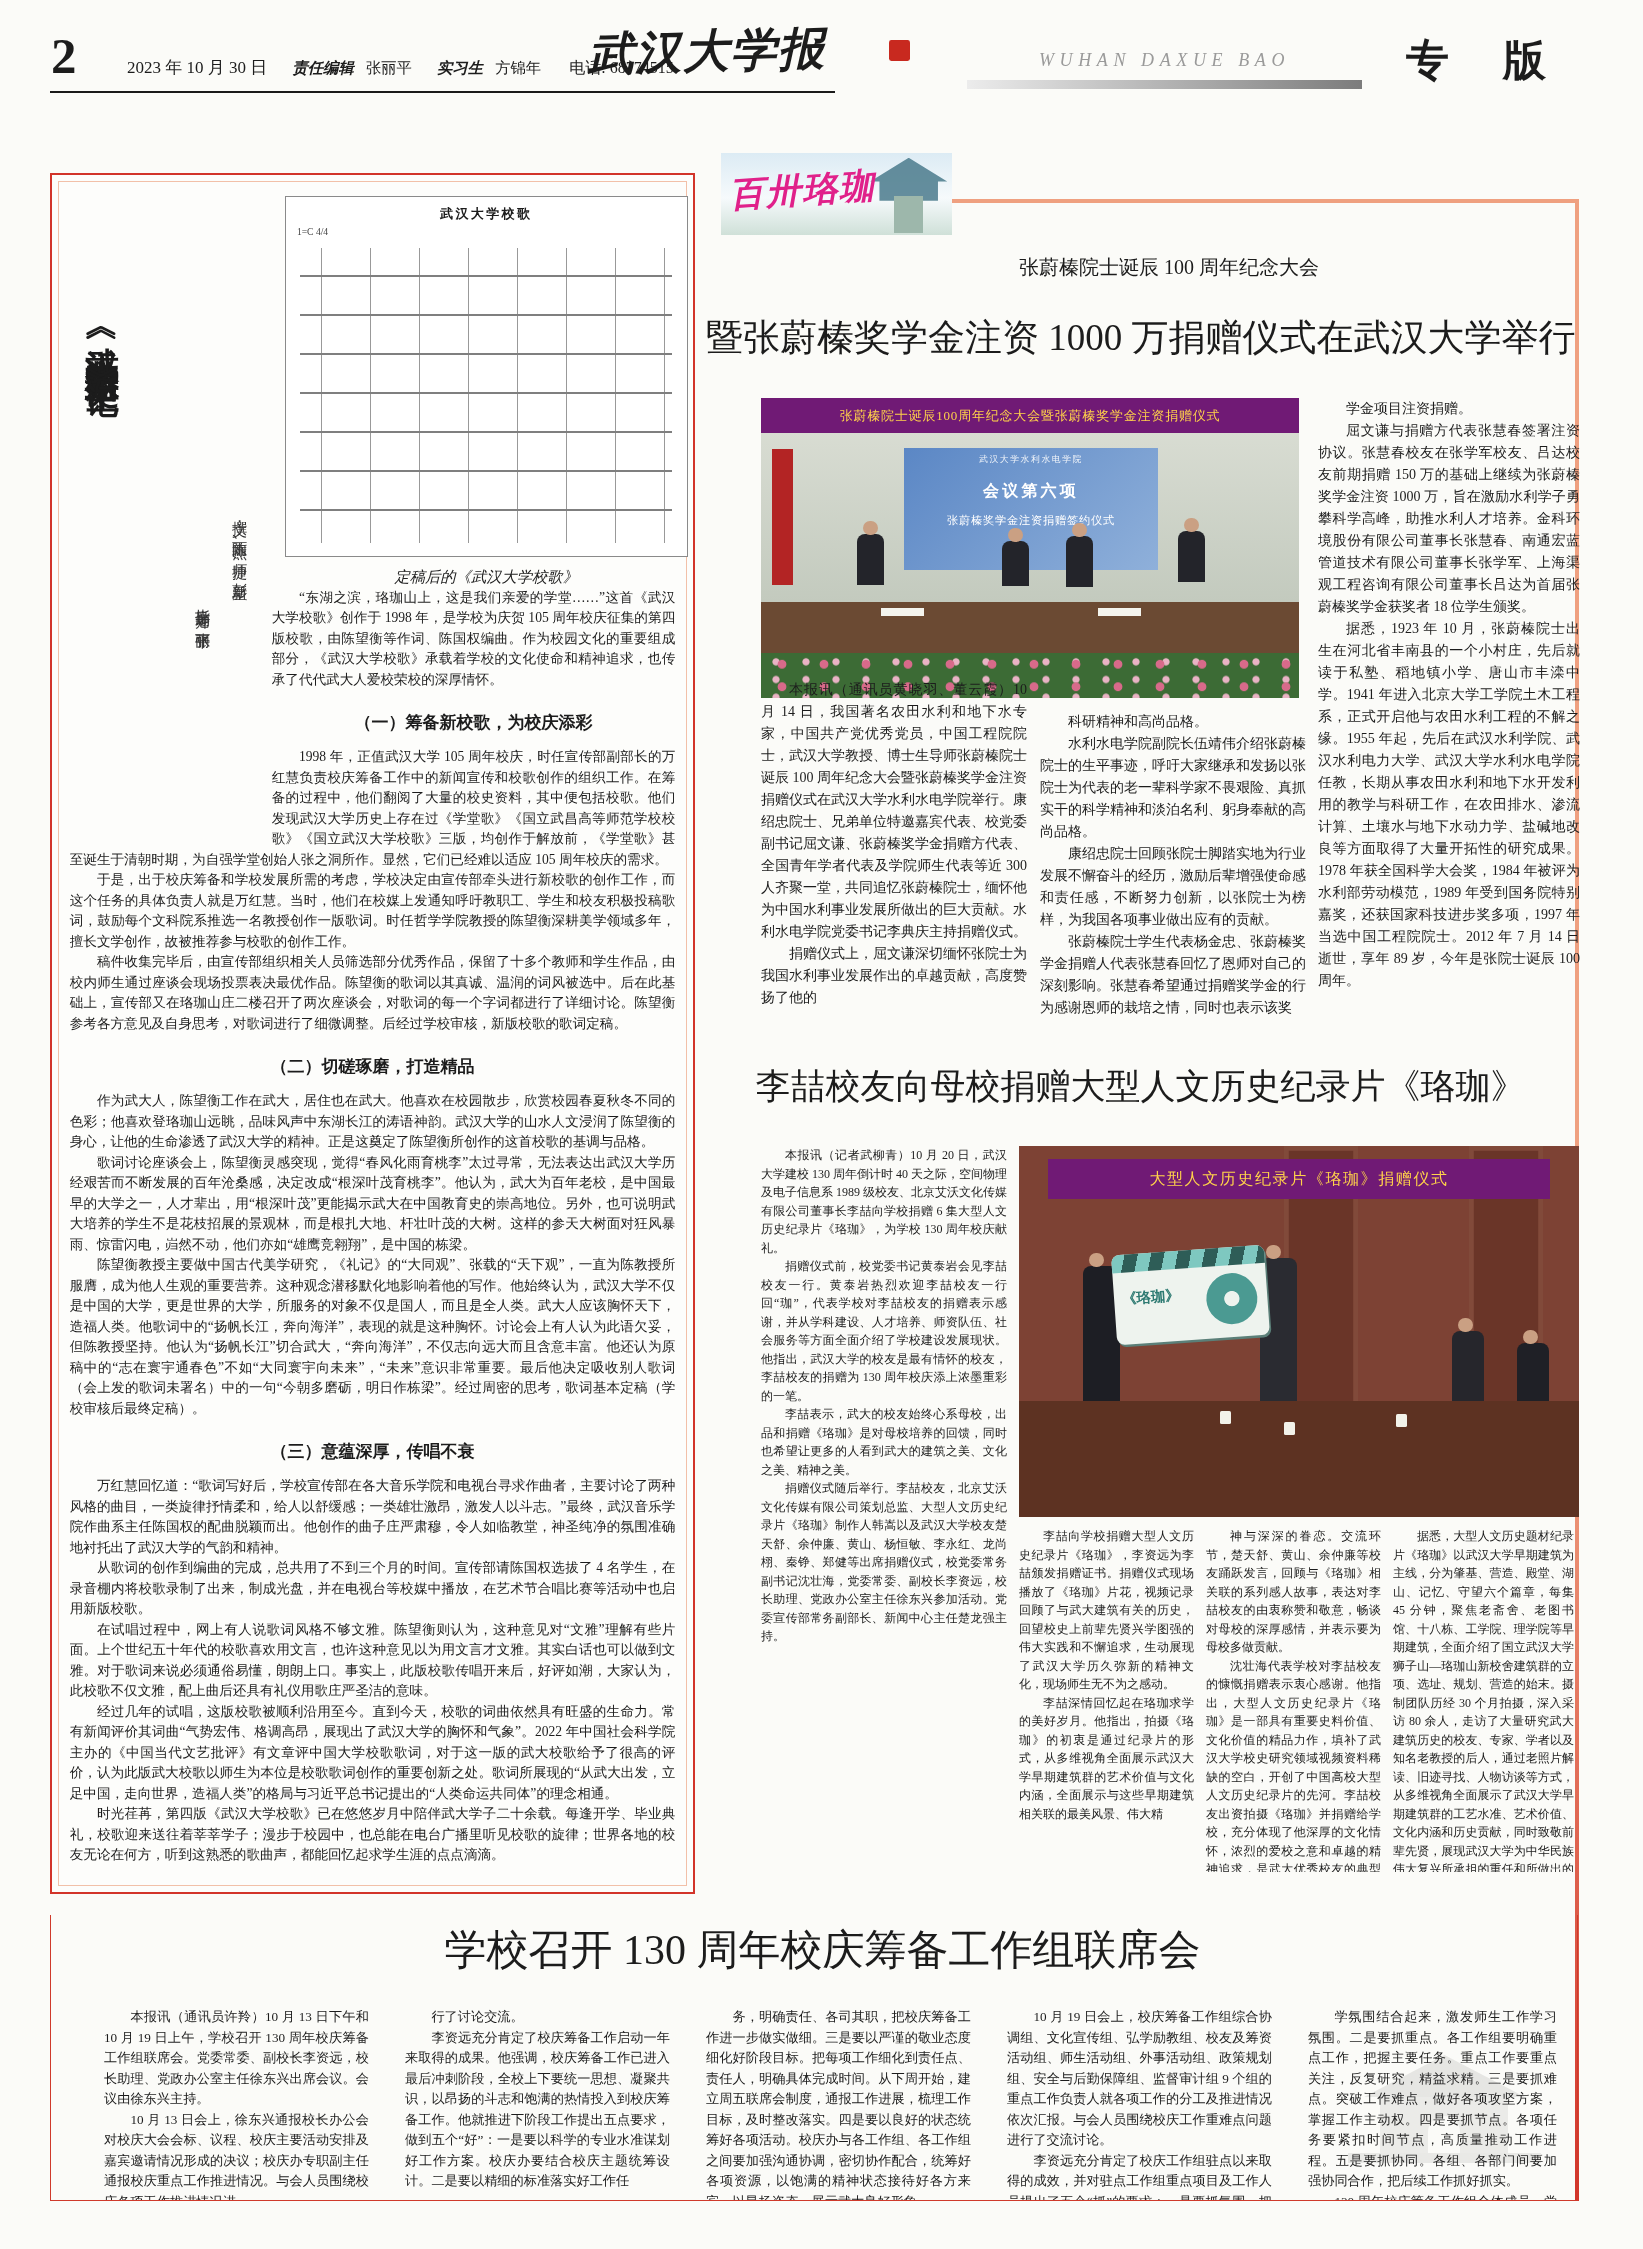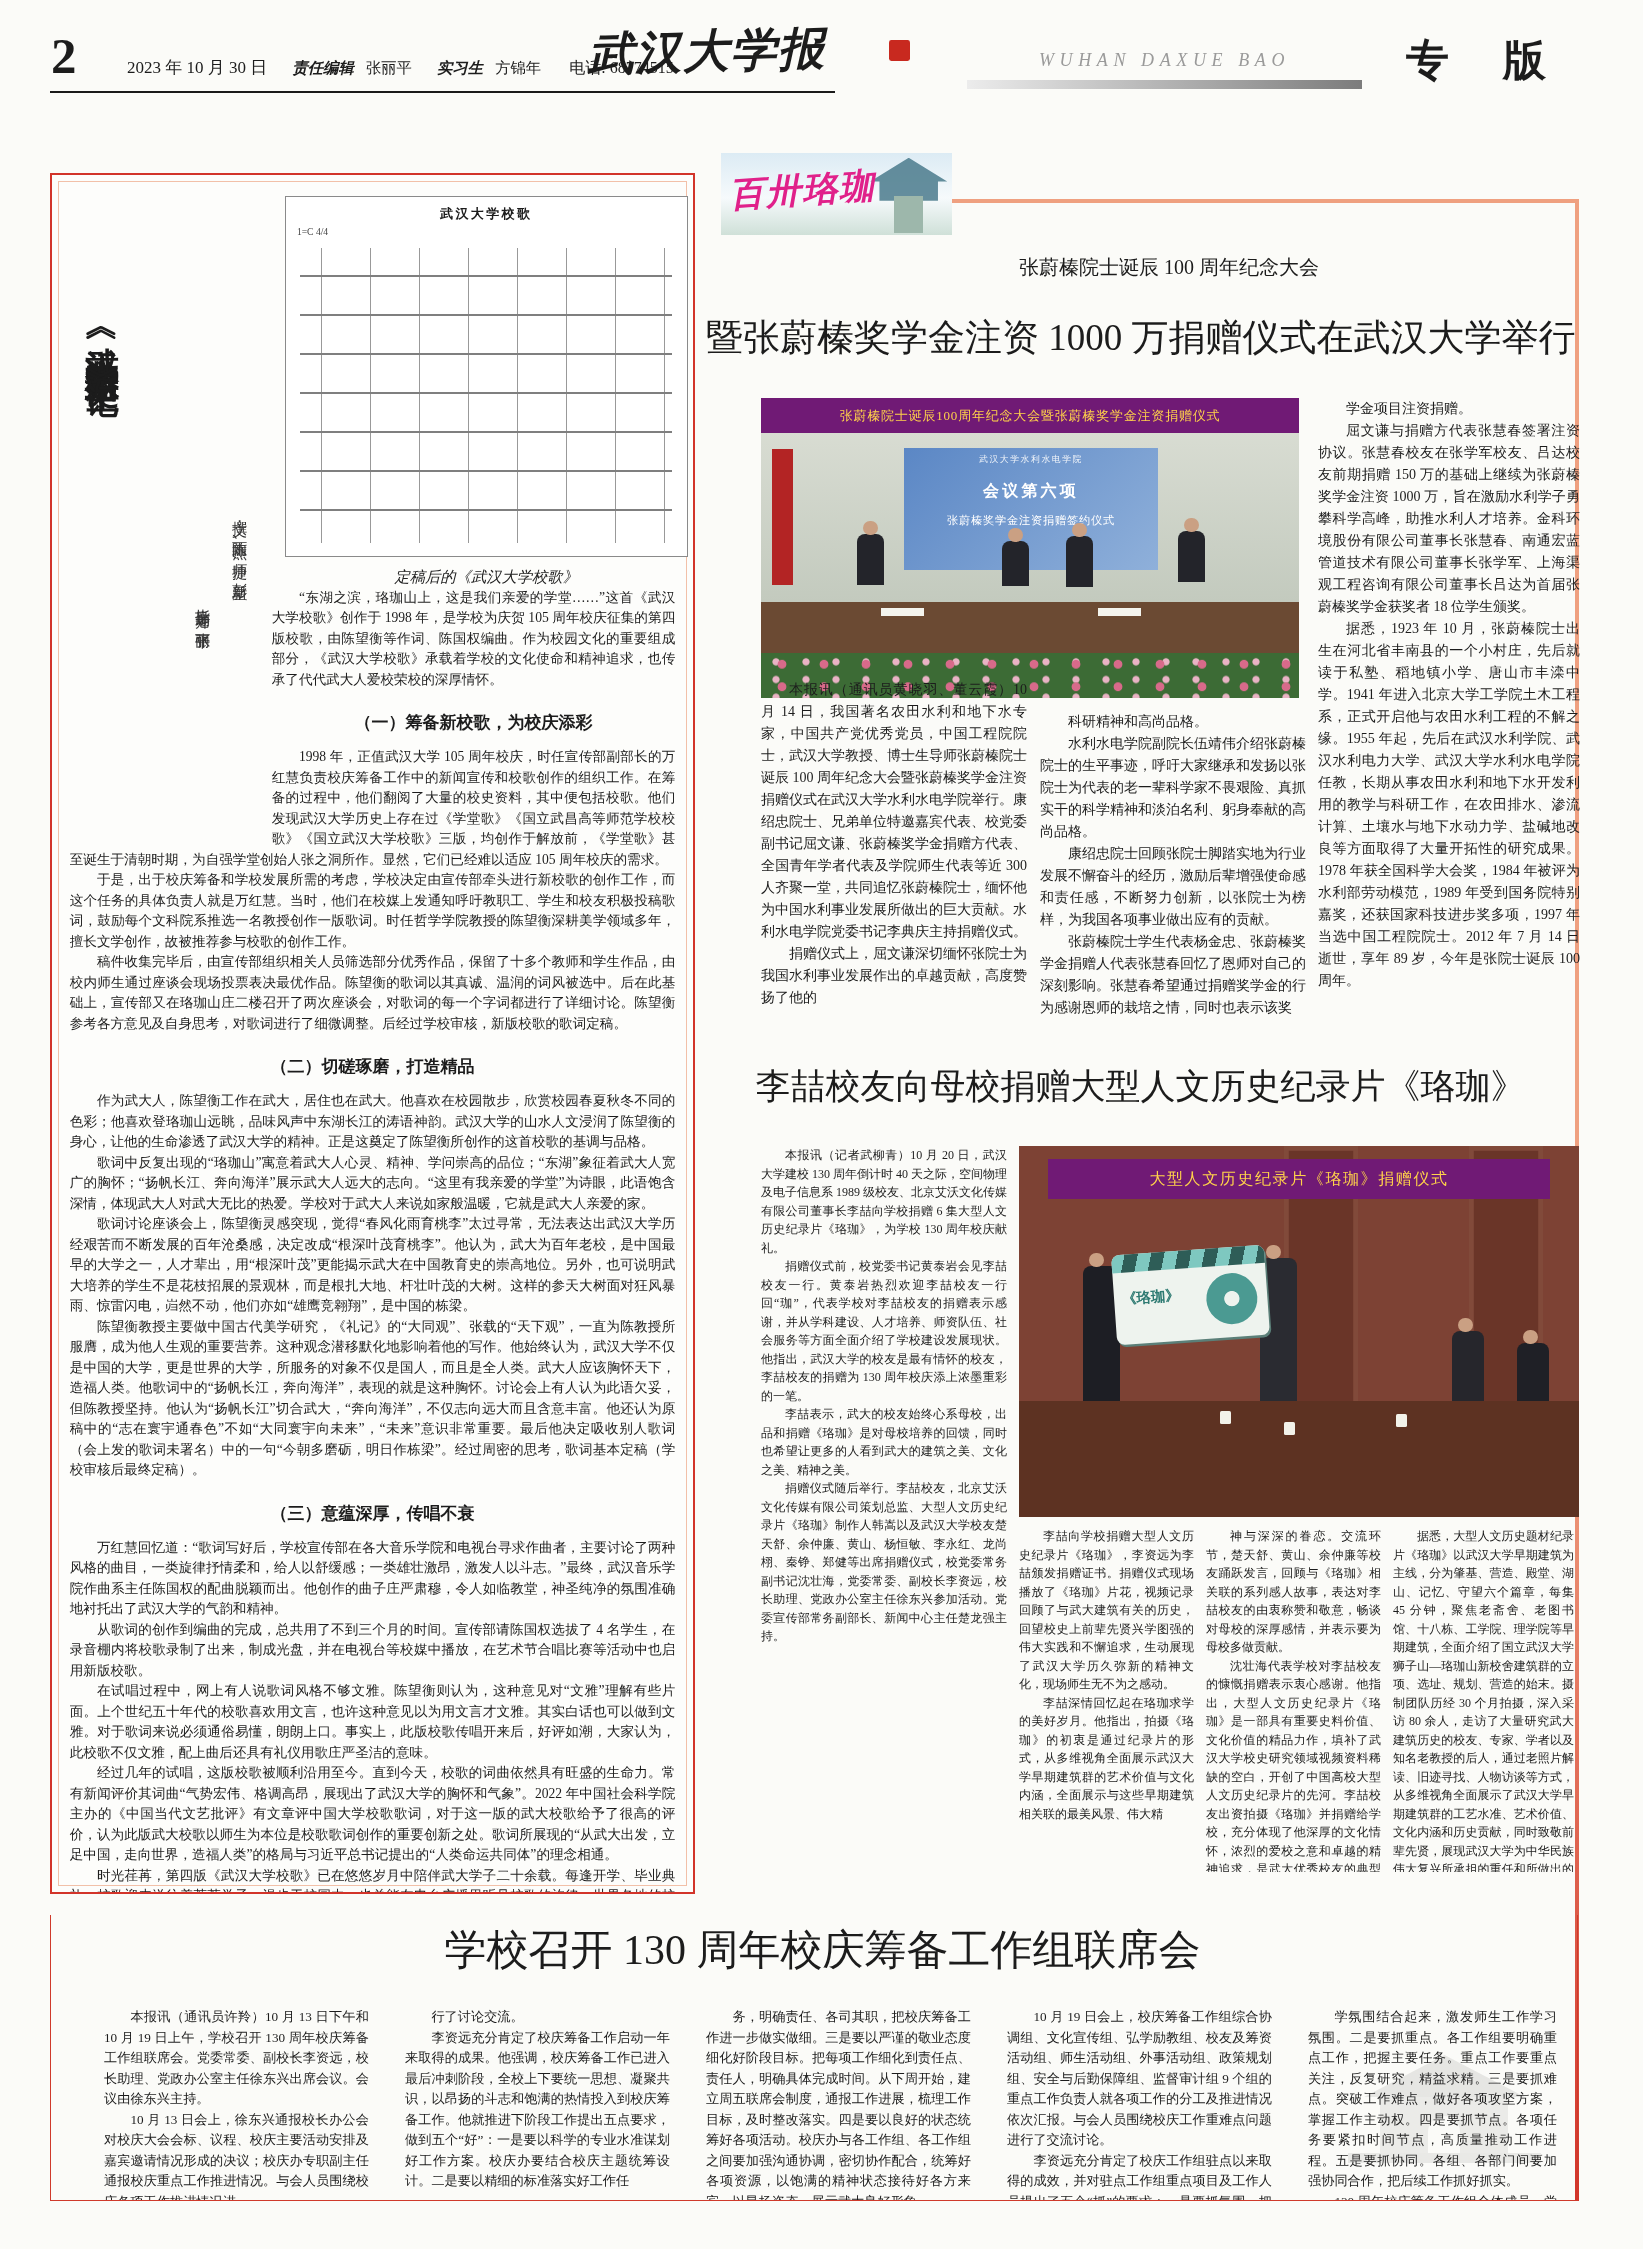--- a/index.html
+++ b/index.html
@@ -157,21 +157,20 @@
     <p class="intro">“东湖之滨，珞珈山上，这是我们亲爱的学堂……”这首《武汉大学校歌》创作于 1998 年，是学校为庆贺 105 周年校庆征集的第四版校歌，由陈望衡等作词、陈国权编曲。作为校园文化的重要组成部分，《武汉大学校歌》承载着学校的文化使命和精神追求，也传承了代代武大人爱校荣校的深厚情怀。</p>
     <div class="sec-head">（一）筹备新校歌，为校庆添彩</div>
     <div>
         <p>1998 年，正值武汉大学 105 周年校庆，时任宣传部副部长的万红慧负责校庆筹备工作中的新闻宣传和校歌创作的组织工作。在筹备的过程中，他们翻阅了大量的校史资料，其中便包括校歌。他们发现武汉大学历史上存在过《学堂歌》《国立武昌高等师范学校校歌》《国立武汉大学校歌》三版，均创作于解放前，《学堂歌》甚至诞生于清朝时期，为自强学堂创始人张之洞所作。显然，它们已经难以适应 105 周年校庆的需求。</p>
         <p>于是，出于校庆筹备和学校发展所需的考虑，学校决定由宣传部牵头进行新校歌的创作工作，而这个任务的具体负责人就是万红慧。当时，他们在校媒上发通知呼吁教职工、学生和校友积极投稿歌词，鼓励每个文科院系推选一名教授创作一版歌词。时任哲学学院教授的陈望衡深耕美学领域多年，擅长文学创作，故被推荐参与校歌的创作工作。</p>
         <p>稿件收集完毕后，由宣传部组织相关人员筛选部分优秀作品，保留了十多个教师和学生作品，由校内师生通过座谈会现场投票表决最优作品。陈望衡的歌词以其真诚、温润的词风被选中。后在此基础上，宣传部又在珞珈山庄二楼召开了两次座谈会，对歌词的每一个字词都进行了详细讨论。陈望衡参考各方意见及自身思考，对歌词进行了细微调整。后经过学校审核，新版校歌的歌词定稿。</p>
       </div>
     <div class="sec-head">（二）切磋琢磨，打造精品</div>
     <div>
         <p>作为武大人，陈望衡工作在武大，居住也在武大。他喜欢在校园散步，欣赏校园春夏秋冬不同的色彩；他喜欢登珞珈山远眺，品味风声中东湖长江的涛语神韵。武汉大学的山水人文浸润了陈望衡的身心，让他的生命渗透了武汉大学的精神。正是这奠定了陈望衡所创作的这首校歌的基调与品格。</p>
-        <p>歌词中反复出现的“珞珈山”寓意着武大人心灵、精神、学问崇高的品位；“东湖”象征着武大人宽广的胸怀；“扬帆长江、奔向海洋”展示武大人远大的志向。“这里有我亲爱的学堂”为诗眼，此语饱含深情，体现武大人对武大无比的热爱。学校对于武大人来说如家般温暖，它就是武大人亲爱的家。</p>
         <p>歌词讨论座谈会上，陈望衡灵感突现，觉得“春风化雨育桃李”太过寻常，无法表达出武汉大学历经艰苦而不断发展的百年沧桑感，决定改成“根深叶茂育桃李”。他认为，武大为百年老校，是中国最早的大学之一，人才辈出，用“根深叶茂”更能揭示武大在中国教育史的崇高地位。另外，也可说明武大培养的学生不是花枝招展的景观林，而是根扎大地、杆壮叶茂的大树。这样的参天大树面对狂风暴雨、惊雷闪电，岿然不动，他们亦如“雄鹰竞翱翔”，是中国的栋梁。</p>
         <p>陈望衡教授主要做中国古代美学研究，《礼记》的“大同观”、张载的“天下观”，一直为陈教授所服膺，成为他人生观的重要营养。这种观念潜移默化地影响着他的写作。他始终认为，武汉大学不仅是中国的大学，更是世界的大学，所服务的对象不仅是国人，而且是全人类。武大人应该胸怀天下，造福人类。他歌词中的“扬帆长江，奔向海洋”，表现的就是这种胸怀。讨论会上有人认为此语欠妥，但陈教授坚持。他认为“扬帆长江”切合武大，“奔向海洋”，不仅志向远大而且含意丰富。他还认为原稿中的“志在寰宇通春色”不如“大同寰宇向未来”，“未来”意识非常重要。最后他决定吸收别人歌词（会上发的歌词未署名）中的一句“今朝多磨砺，明日作栋梁”。经过周密的思考，歌词基本定稿（学校审核后最终定稿）。</p>
       </div>
     <div class="sec-head">（三）意蕴深厚，传唱不衰</div>
     <div>
         <p>万红慧回忆道：“歌词写好后，学校宣传部在各大音乐学院和电视台寻求作曲者，主要讨论了两种风格的曲目，一类旋律抒情柔和，给人以舒缓感；一类雄壮激昂，激发人以斗志。”最终，武汉音乐学院作曲系主任陈国权的配曲脱颖而出。他创作的曲子庄严肃穆，令人如临教堂，神圣纯净的氛围准确地衬托出了武汉大学的气韵和精神。</p>
         <p>从歌词的创作到编曲的完成，总共用了不到三个月的时间。宣传部请陈国权选拔了 4 名学生，在录音棚内将校歌录制了出来，制成光盘，并在电视台等校媒中播放，在艺术节合唱比赛等活动中也启用新版校歌。</p>
         <p>在试唱过程中，网上有人说歌词风格不够文雅。陈望衡则认为，这种意见对“文雅”理解有些片面。上个世纪五十年代的校歌喜欢用文言，也许这种意见以为用文言才文雅。其实白话也可以做到文雅。对于歌词来说必须通俗易懂，朗朗上口。事实上，此版校歌传唱开来后，好评如潮，大家认为，此校歌不仅文雅，配上曲后还具有礼仪用歌庄严圣洁的意味。</p>
         <p>经过几年的试唱，这版校歌被顺利沿用至今。直到今天，校歌的词曲依然具有旺盛的生命力。常有新闻评价其词曲“气势宏伟、格调高昂，展现出了武汉大学的胸怀和气象”。2022 年中国社会科学院主办的《中国当代文艺批评》有文章评中国大学校歌歌词，对于这一版的武大校歌给予了很高的评价，认为此版武大校歌以师生为本位是校歌歌词创作的重要创新之处。歌词所展现的“从武大出发，立足中国，走向世界，造福人类”的格局与习近平总书记提出的“人类命运共同体”的理念相通。</p>
         <p>时光荏苒，第四版《武汉大学校歌》已在悠悠岁月中陪伴武大学子二十余载。每逢开学、毕业典礼，校歌迎来送往着莘莘学子；漫步于校园中，也总能在电台广播里听见校歌的旋律；世界各地的校友无论在何方，听到这熟悉的歌曲声，都能回忆起求学生涯的点点滴滴。</p>

